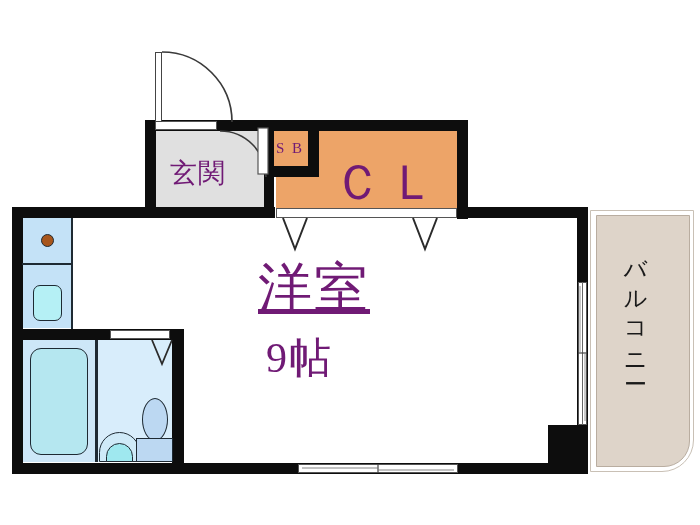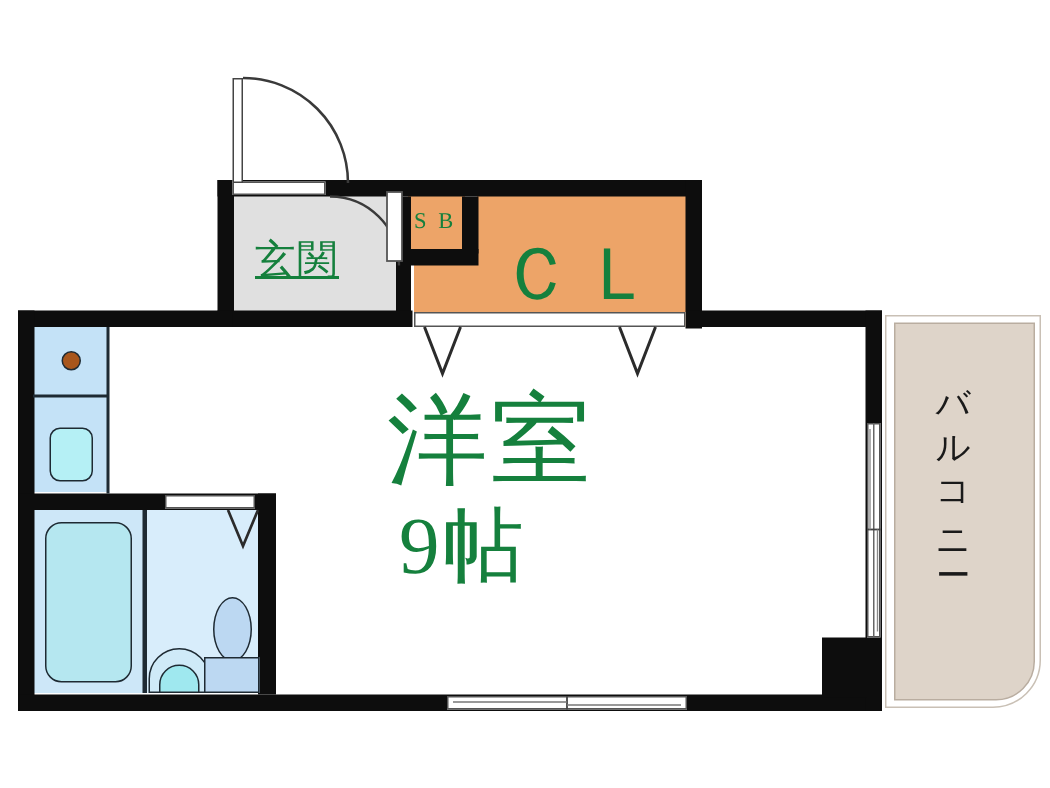--- a/index.html
+++ b/index.html
@@ -29,32 +29,33 @@
   .floor-white { position: absolute; background: #ffffff; }
   .floor-genkan { position: absolute; background: #e0e0e0; }
   .floor-cl { position: absolute; background: #eda468; }
   .floor-bath { position: absolute; background: #cde7f8; }
   .floor-kitchen { position: absolute; background: #c4e2f7; }
   .floor-balcony { position: absolute; background: #ded4c9; }
 
   
   .label {
     position: absolute;
-    color: #15803d;
+    color: #701a75;
     line-height: 1;
     white-space: nowrap;
     user-select: none;
   }
   .label-room {
-    font-size: 67px;
+    font-size: 54px;
     letter-spacing: 2px;
     font-weight: 400;
+    text-decoration: underline;
   }
   .label-room2 {
-    font-size: 54px;
+    font-size: 42px;
     letter-spacing: 2px;
   }
   .label-genkan {
     font-size: 27px;
     letter-spacing: 1px;
   }
   .label-cl {
     font-size: 49px;
     letter-spacing: 6px;
     font-weight: 400;
@@ -226,21 +227,21 @@
 
     <line x1="378" y1="464" x2="378" y2="473" stroke="#444" stroke-width="1.2"></line>
     <line x1="302" y1="468" x2="378" y2="468" stroke="#777" stroke-width="0.9"></line>
     <line x1="378" y1="470" x2="454" y2="470" stroke="#777" stroke-width="0.9"></line>
 
     <line x1="578" y1="353" x2="587" y2="353" stroke="#444" stroke-width="1.2"></line>
     <line x1="580" y1="286" x2="580" y2="353" stroke="#888" stroke-width="0.9"></line>
     <line x1="585" y1="353" x2="585" y2="421" stroke="#888" stroke-width="0.9"></line>
   </svg>
 
-  <div class="label label-genkan" style="left:170px; top:160px;text-decoration:underline;">玄関</div>
+  <div class="label label-genkan" style="left:170px; top:160px;">玄関</div>
 
   <div class="label label-sb" style="left:276px; top:141px;">S B</div>
 
   <div class="label label-cl" style="left:333px; top:158px;">ＣＬ</div>
 
   <div class="label label-room" style="left:258px; top:261px;">洋室</div>
 
   <div class="label label-room2" style="left:266px; top:337px;">9帖</div>
 
 </div>

